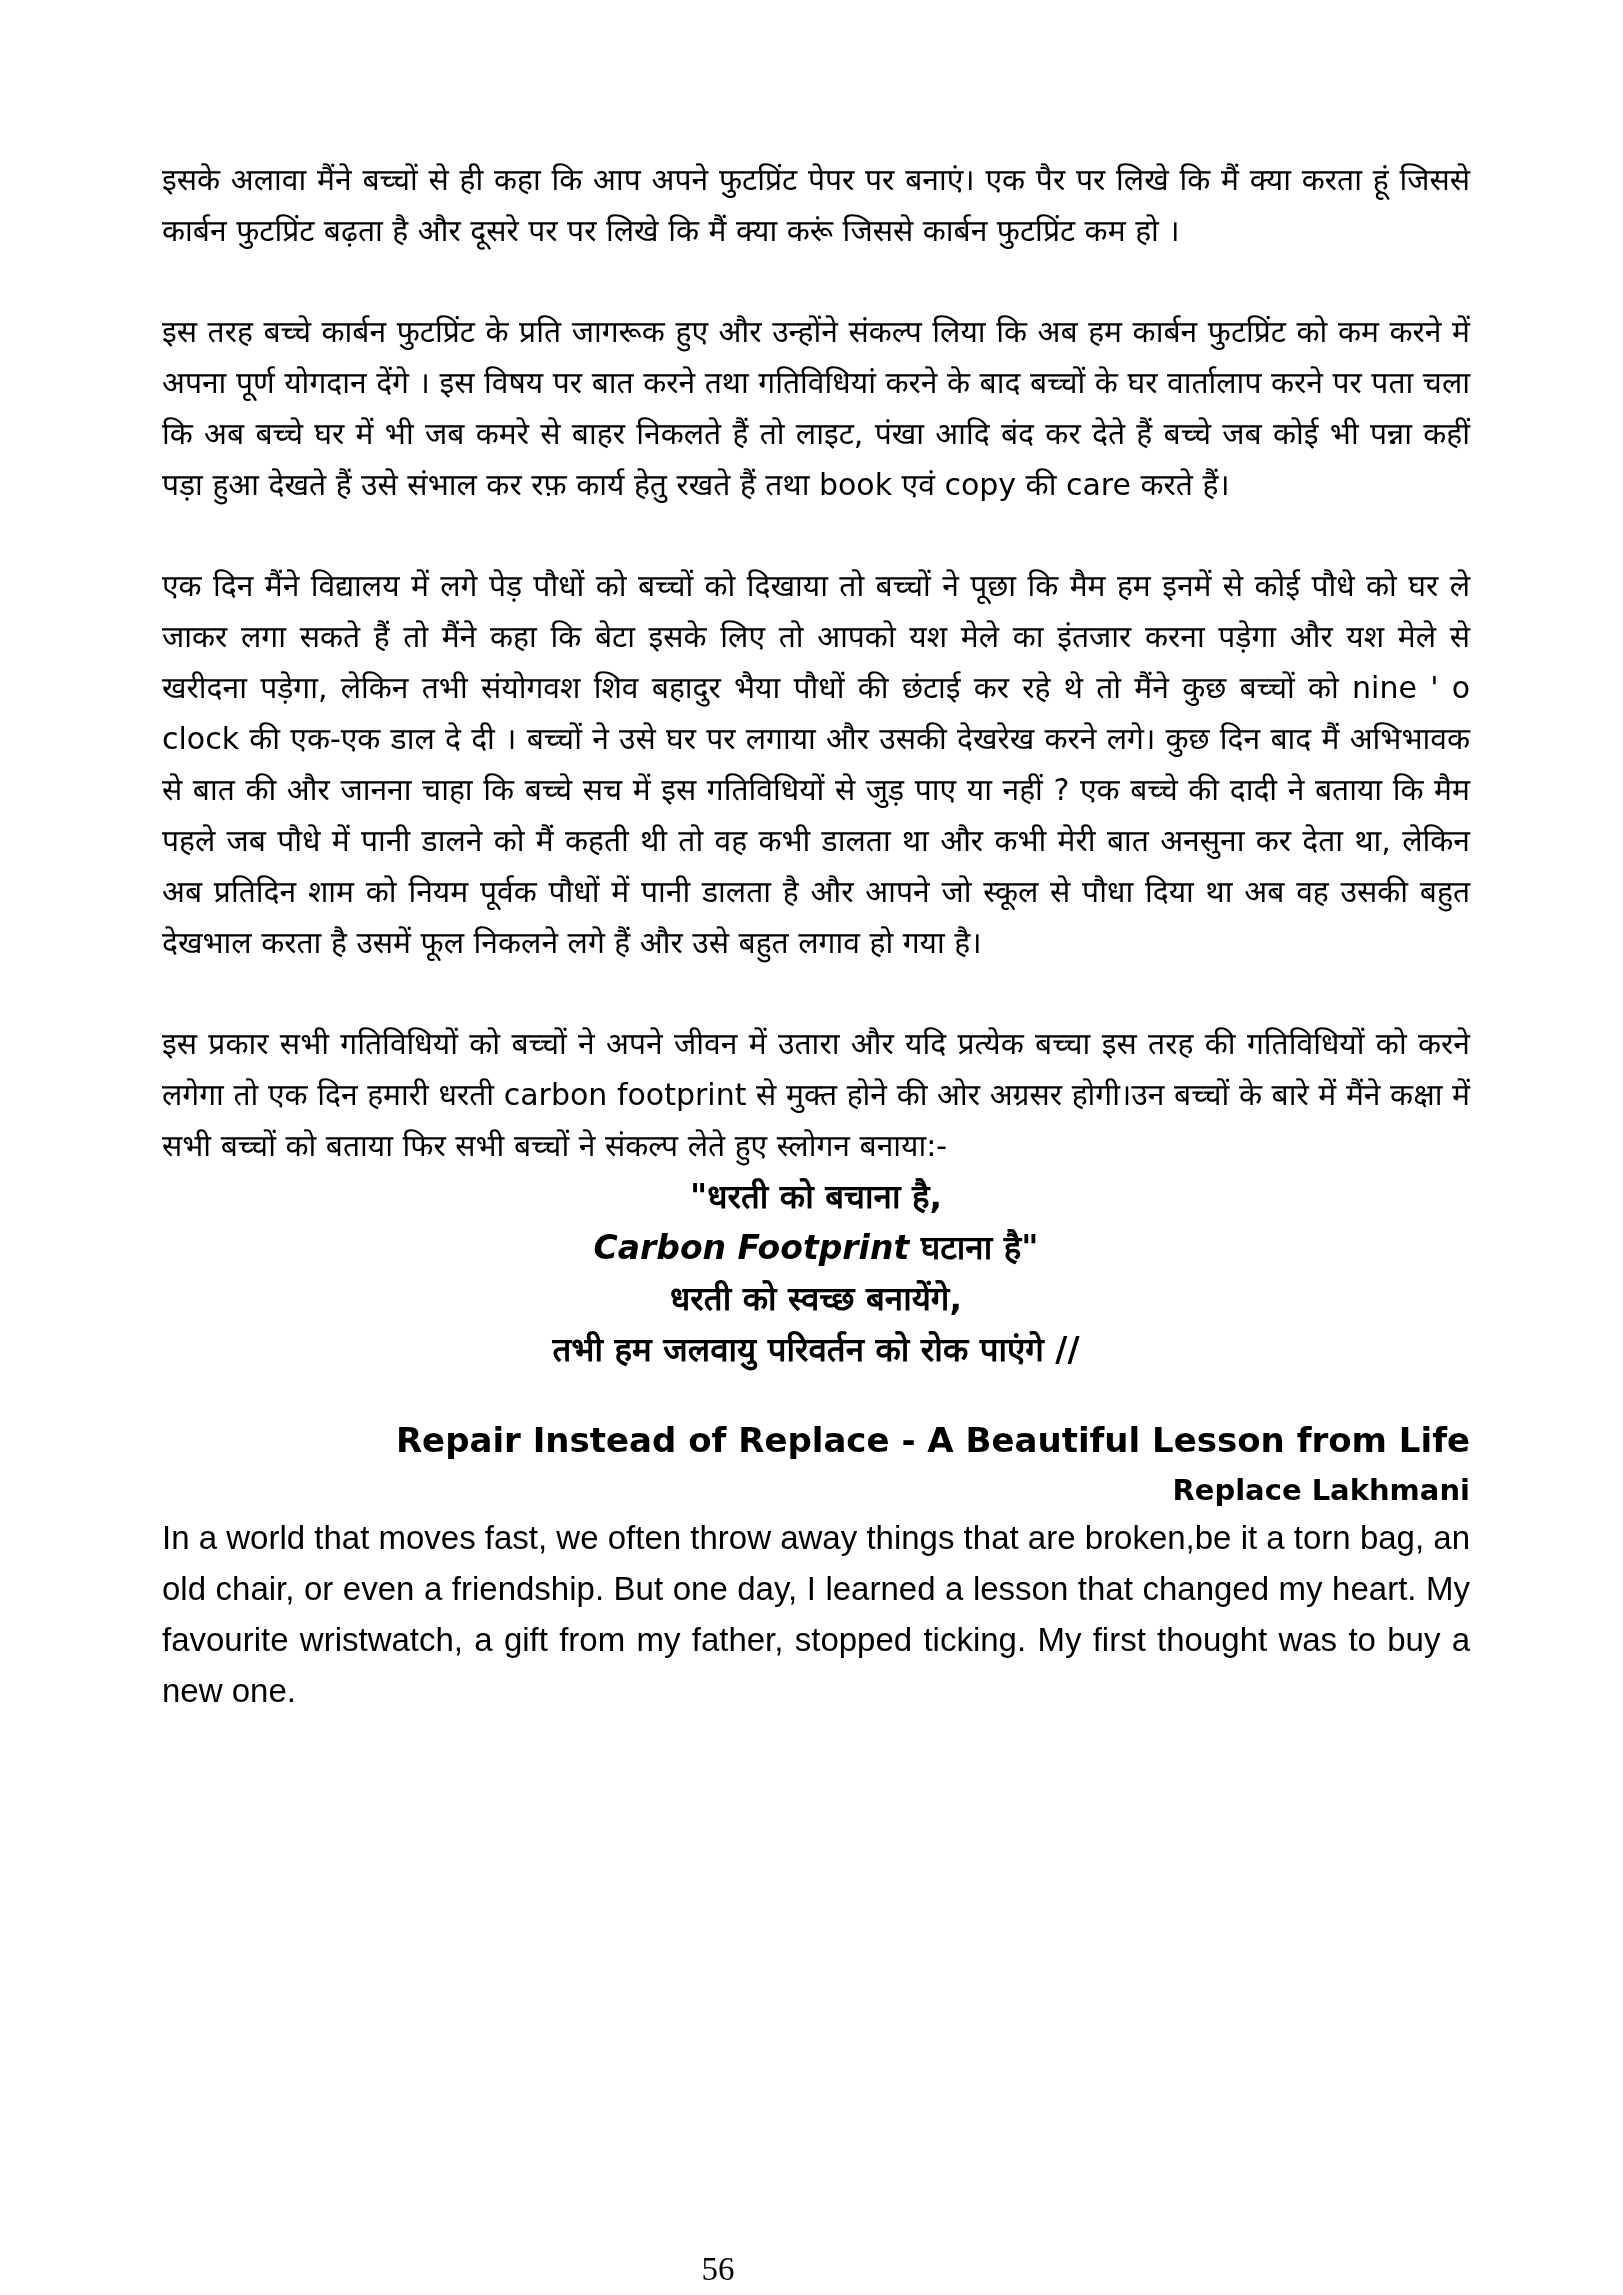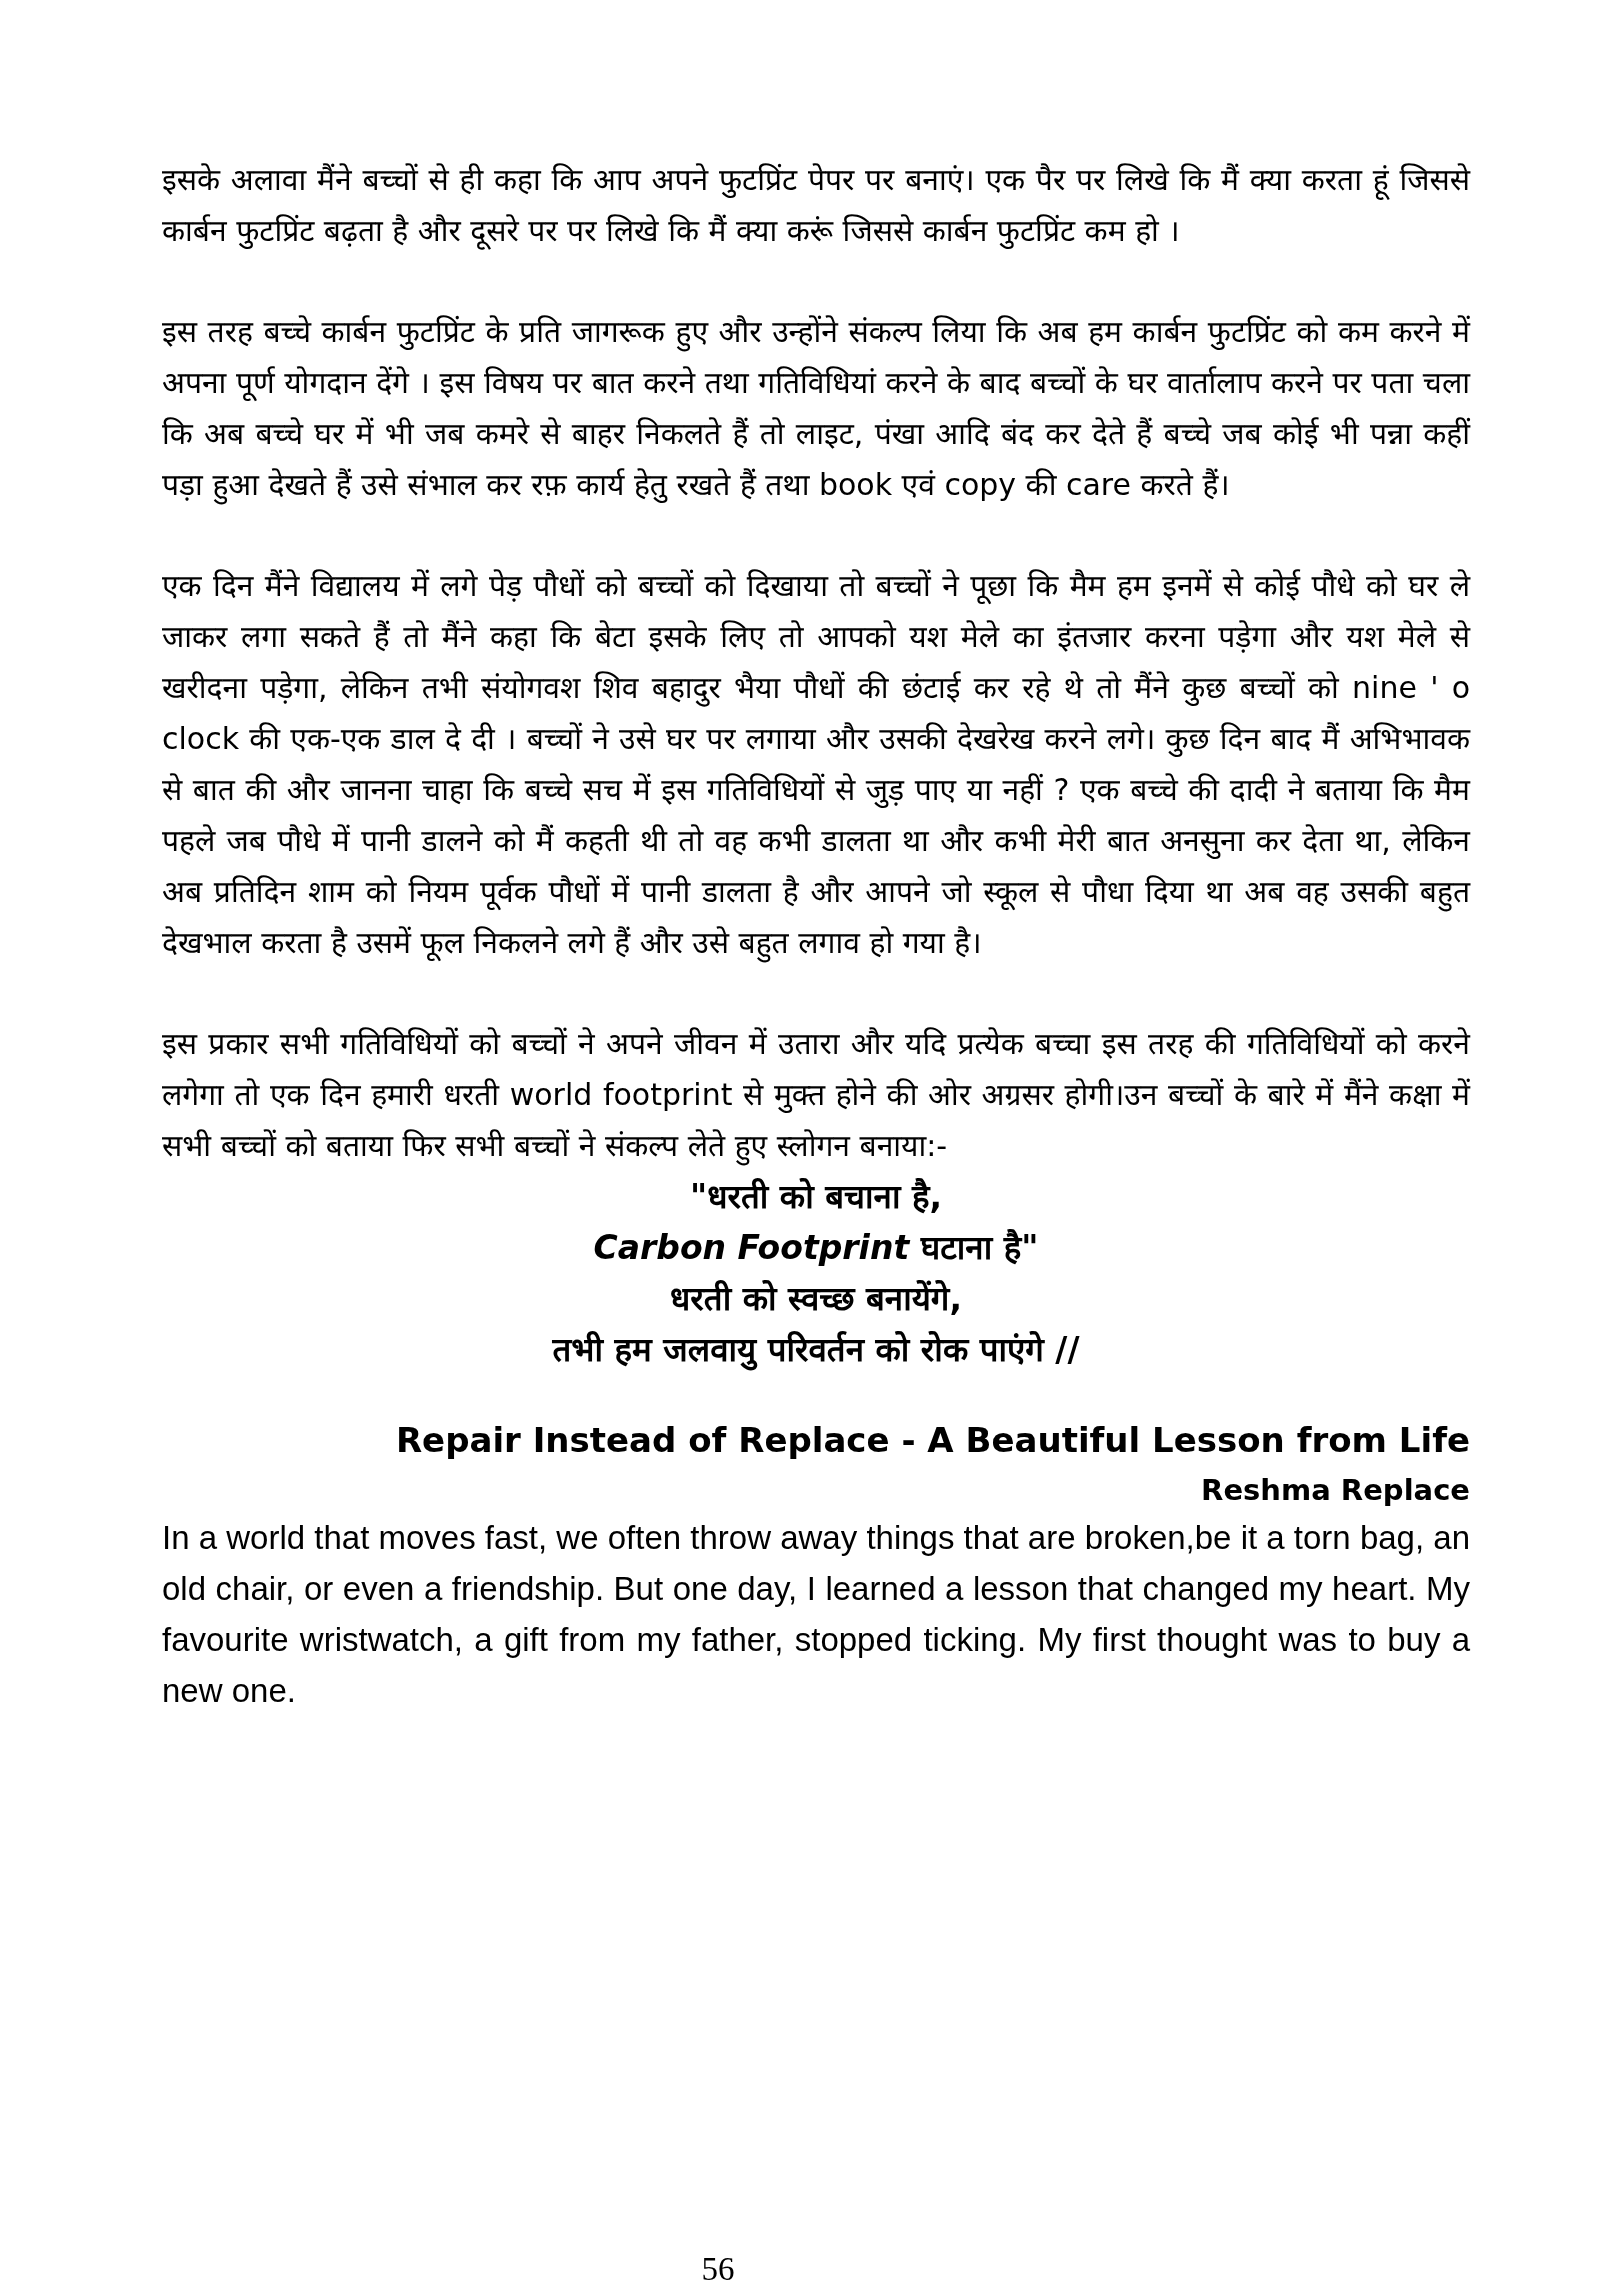--- a/index.html
+++ b/index.html
@@ -73,28 +73,28 @@
       line-height: 39px;
     }
   </style>
 </head>
 <body>
 
 <div class="page">
   <p class="para">इसके अलावा मैंने बच्चों से ही कहा कि आप अपने फुटप्रिंट पेपर पर बनाएं। एक पैर पर लिखे कि मैं क्या करता हूं जिससे कार्बन फुटप्रिंट बढ़ता है और दूसरे पर पर लिखे कि मैं क्या करूं जिससे कार्बन फुटप्रिंट कम हो ।</p>
   <p class="para">इस तरह बच्चे कार्बन फुटप्रिंट के प्रति जागरूक हुए और उन्होंने संकल्प लिया कि अब हम कार्बन फुटप्रिंट को कम करने में अपना पूर्ण योगदान देंगे । इस विषय पर बात करने तथा गतिविधियां करने के बाद बच्चों के घर वार्तालाप करने पर पता चला कि अब बच्चे घर में भी जब कमरे से बाहर निकलते हैं तो लाइट, पंखा आदि बंद कर देते हैं बच्चे जब कोई भी पन्ना कहीं पड़ा हुआ देखते हैं उसे संभाल कर रफ़ कार्य हेतु रखते हैं तथा book एवं copy की care करते हैं।</p>
   <p class="para">एक दिन मैंने विद्यालय में लगे पेड़ पौधों को बच्चों को दिखाया तो बच्चों ने पूछा कि मैम हम इनमें से कोई पौधे को घर ले जाकर लगा सकते हैं तो मैंने कहा कि बेटा इसके लिए तो आपको यश मेले का इंतजार करना पड़ेगा और यश मेले से खरीदना पड़ेगा, लेकिन तभी संयोगवश शिव बहादुर भैया पौधों की छंटाई कर रहे थे तो मैंने कुछ बच्चों को nine ' o clock की एक-एक डाल दे दी । बच्चों ने उसे घर पर लगाया और उसकी देखरेख करने लगे। कुछ दिन बाद मैं अभिभावक से बात की और जानना चाहा कि बच्चे सच में इस गतिविधियों से जुड़ पाए या नहीं ? एक बच्चे की दादी ने बताया कि मैम पहले जब पौधे में पानी डालने को मैं कहती थी तो वह कभी डालता था और कभी मेरी बात अनसुना कर देता था, लेकिन अब प्रतिदिन शाम को नियम पूर्वक पौधों में पानी डालता है और आपने जो स्कूल से पौधा दिया था अब वह उसकी बहुत देखभाल करता है उसमें फूल निकलने लगे हैं और उसे बहुत लगाव हो गया है।</p>
-  <p class="para tight">इस प्रकार सभी गतिविधियों को बच्चों ने अपने जीवन में उतारा और यदि प्रत्येक बच्चा इस तरह की गतिविधियों को करने लगेगा तो एक दिन हमारी धरती world footprint से मुक्त होने की ओर अग्रसर होगी।उन बच्चों के बारे में मैंने कक्षा में सभी बच्चों को बताया फिर सभी बच्चों ने संकल्प लेते हुए स्लोगन बनाया:-</p>
+  <p class="para tight">इस प्रकार सभी गतिविधियों को बच्चों ने अपने जीवन में उतारा और यदि प्रत्येक बच्चा इस तरह की गतिविधियों को करने लगेगा तो एक दिन हमारी धरती carbon footprint से मुक्त होने की ओर अग्रसर होगी।उन बच्चों के बारे में मैंने कक्षा में सभी बच्चों को बताया फिर सभी बच्चों ने संकल्प लेते हुए स्लोगन बनाया:-</p>
 
   <div>
     <p class="slogan">"धरती को बचाना है,</p>
     <p class="slogan"><span class="en">Carbon Footprint</span><span> घटाना है"</span></p>
     <p class="slogan">धरती को स्वच्छ बनायेंगे,</p>
     <p class="slogan">तभी हम जलवायु परिवर्तन को रोक पाएंगे //</p>
   </div>
 
   <h2 class="article-title">Repair Instead of Replace - A Beautiful Lesson from Life</h2>
-  <p class="byline">Reshma Replace</p>
+  <p class="byline">Replace Lakhmani</p>
   <p class="en-body">In a world that moves fast, we often throw away things that are broken,be it a torn bag, an old chair, or even a friendship. But one day, I learned a lesson that changed my heart. My favourite wristwatch, a gift from my father, stopped ticking. My first thought was to buy a new one.</p>
 </div>
 
 <div class="page-number">56</div>
 
 
 </body></html>

